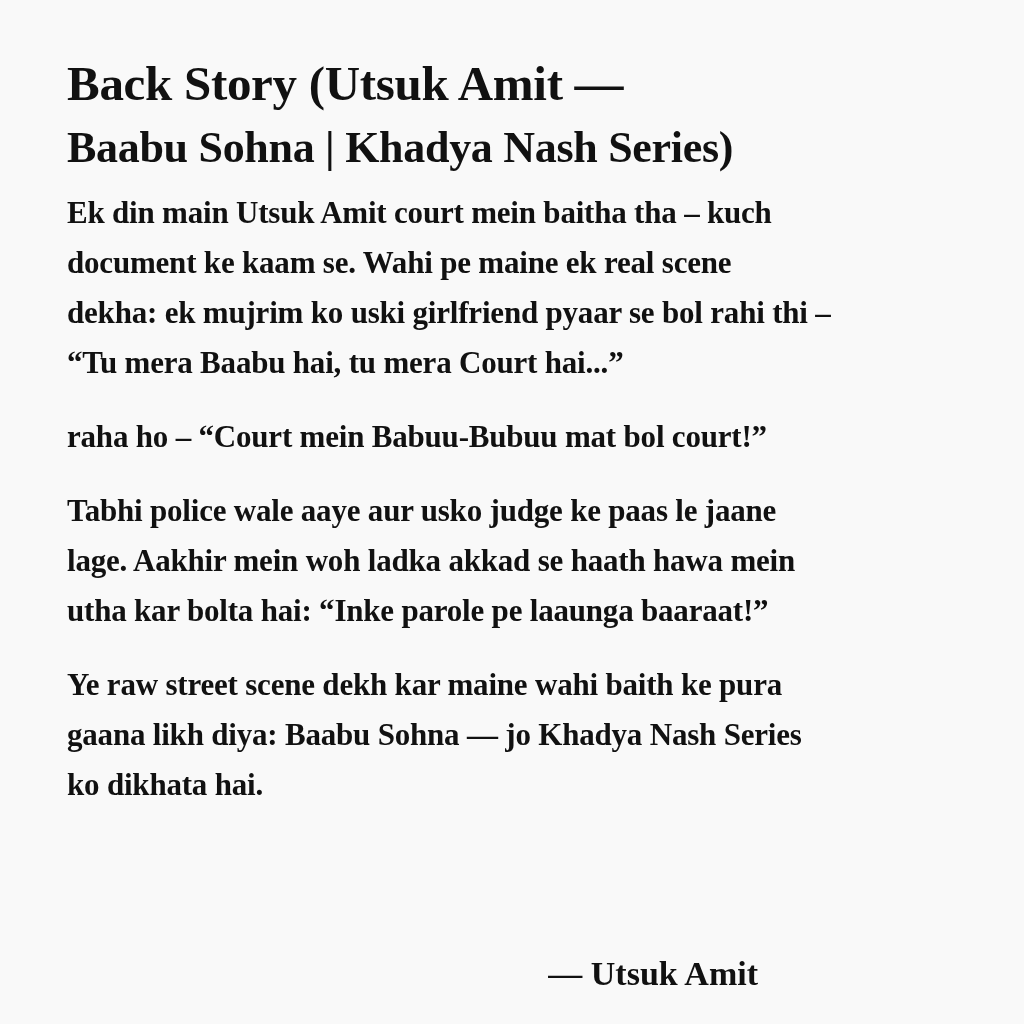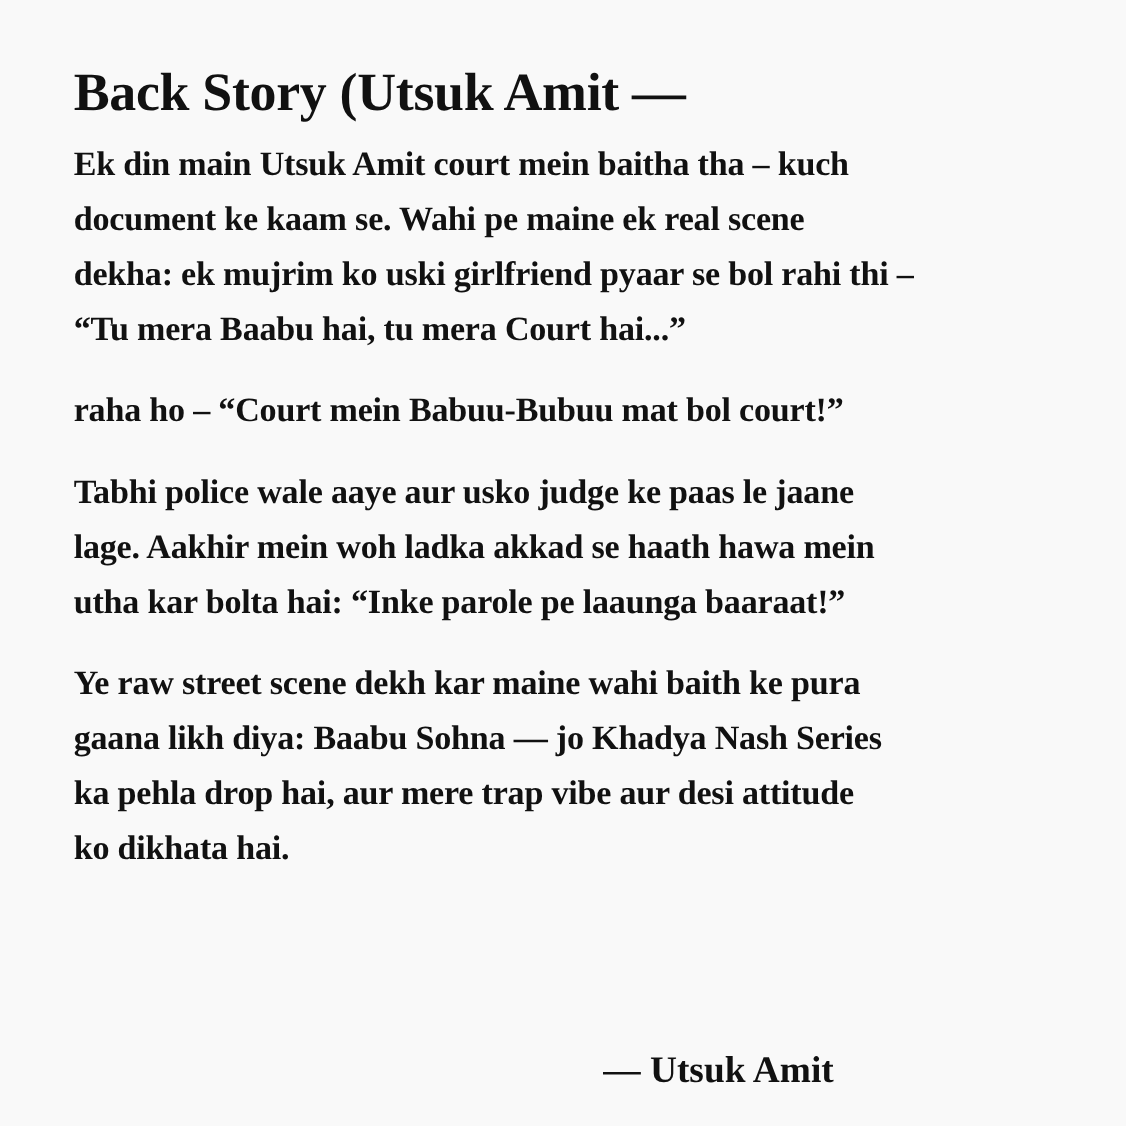--- a/index.html
+++ b/index.html
@@ -47,39 +47,39 @@
       font-size: 34px;
       line-height: 50px;
     }
   </style>
 </head>
 <body>
 
 <div class="page">
   <h1 class="title">
     <span class="line">Back Story (Utsuk Amit —</span>
+    <span class="line line2">Baabu Sohna | Khadya Nash Series)</span>
   </h1>
 
   <div class="body">
     <p class="para">
       <span class="ln">Ek din main Utsuk Amit court mein baitha tha – kuch</span>
       <span class="ln">document ke kaam se. Wahi pe maine ek real scene</span>
       <span class="ln">dekha: ek mujrim ko uski girlfriend pyaar se bol rahi thi –</span>
       <span class="ln">“Tu mera Baabu hai, tu mera Court hai...”</span>
     </p>
     <p class="para">
       <span class="ln">raha ho – “Court mein Babuu-Bubuu mat bol court!”</span>
     </p>
     <p class="para">
       <span class="ln">Tabhi police wale aaye aur usko judge ke paas le jaane</span>
       <span class="ln">lage. Aakhir mein woh ladka akkad se haath hawa mein</span>
       <span class="ln">utha kar bolta hai: “Inke parole pe laaunga baaraat!”</span>
     </p>
     <p class="para">
       <span class="ln">Ye raw street scene dekh kar maine wahi baith ke pura</span>
       <span class="ln">gaana likh diya: Baabu Sohna — jo Khadya Nash Series</span>
-      <span class="ln">ka pehla drop hai, aur mere trap vibe aur desi attitude</span>
       <span class="ln">ko dikhata hai.</span>
     </p>
   </div>
 
   <div class="signature">— Utsuk Amit</div>
 </div>
 
 </body></html>

